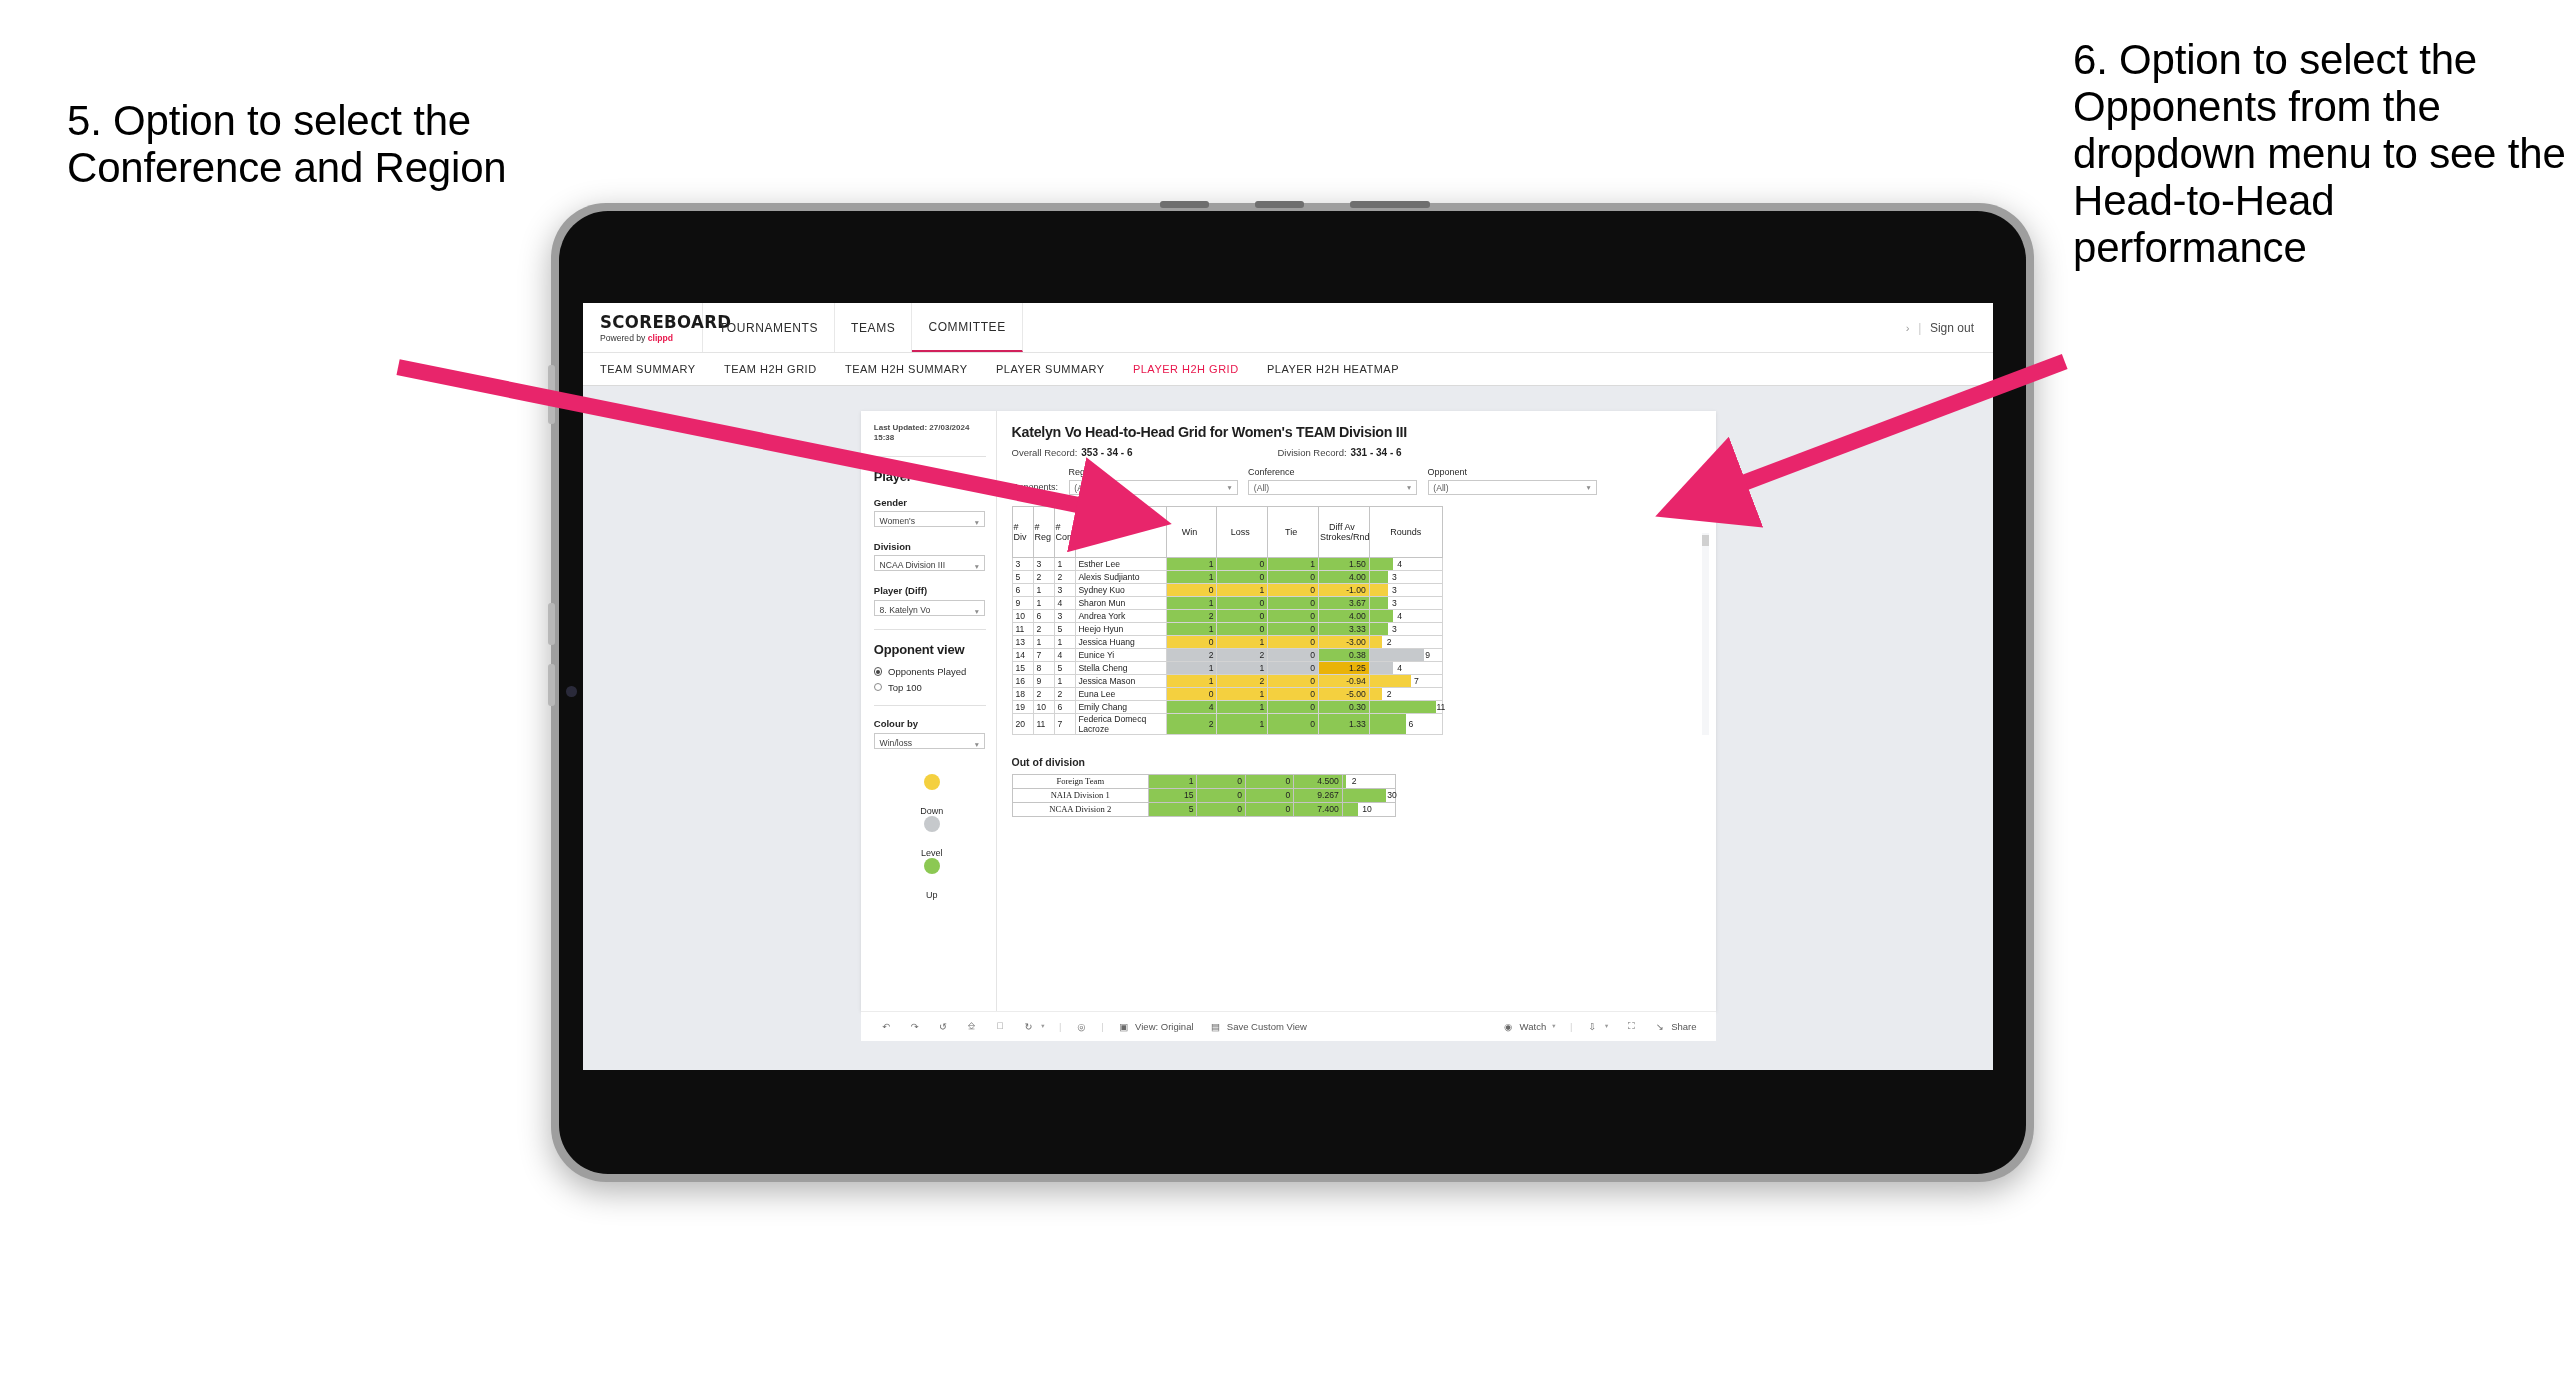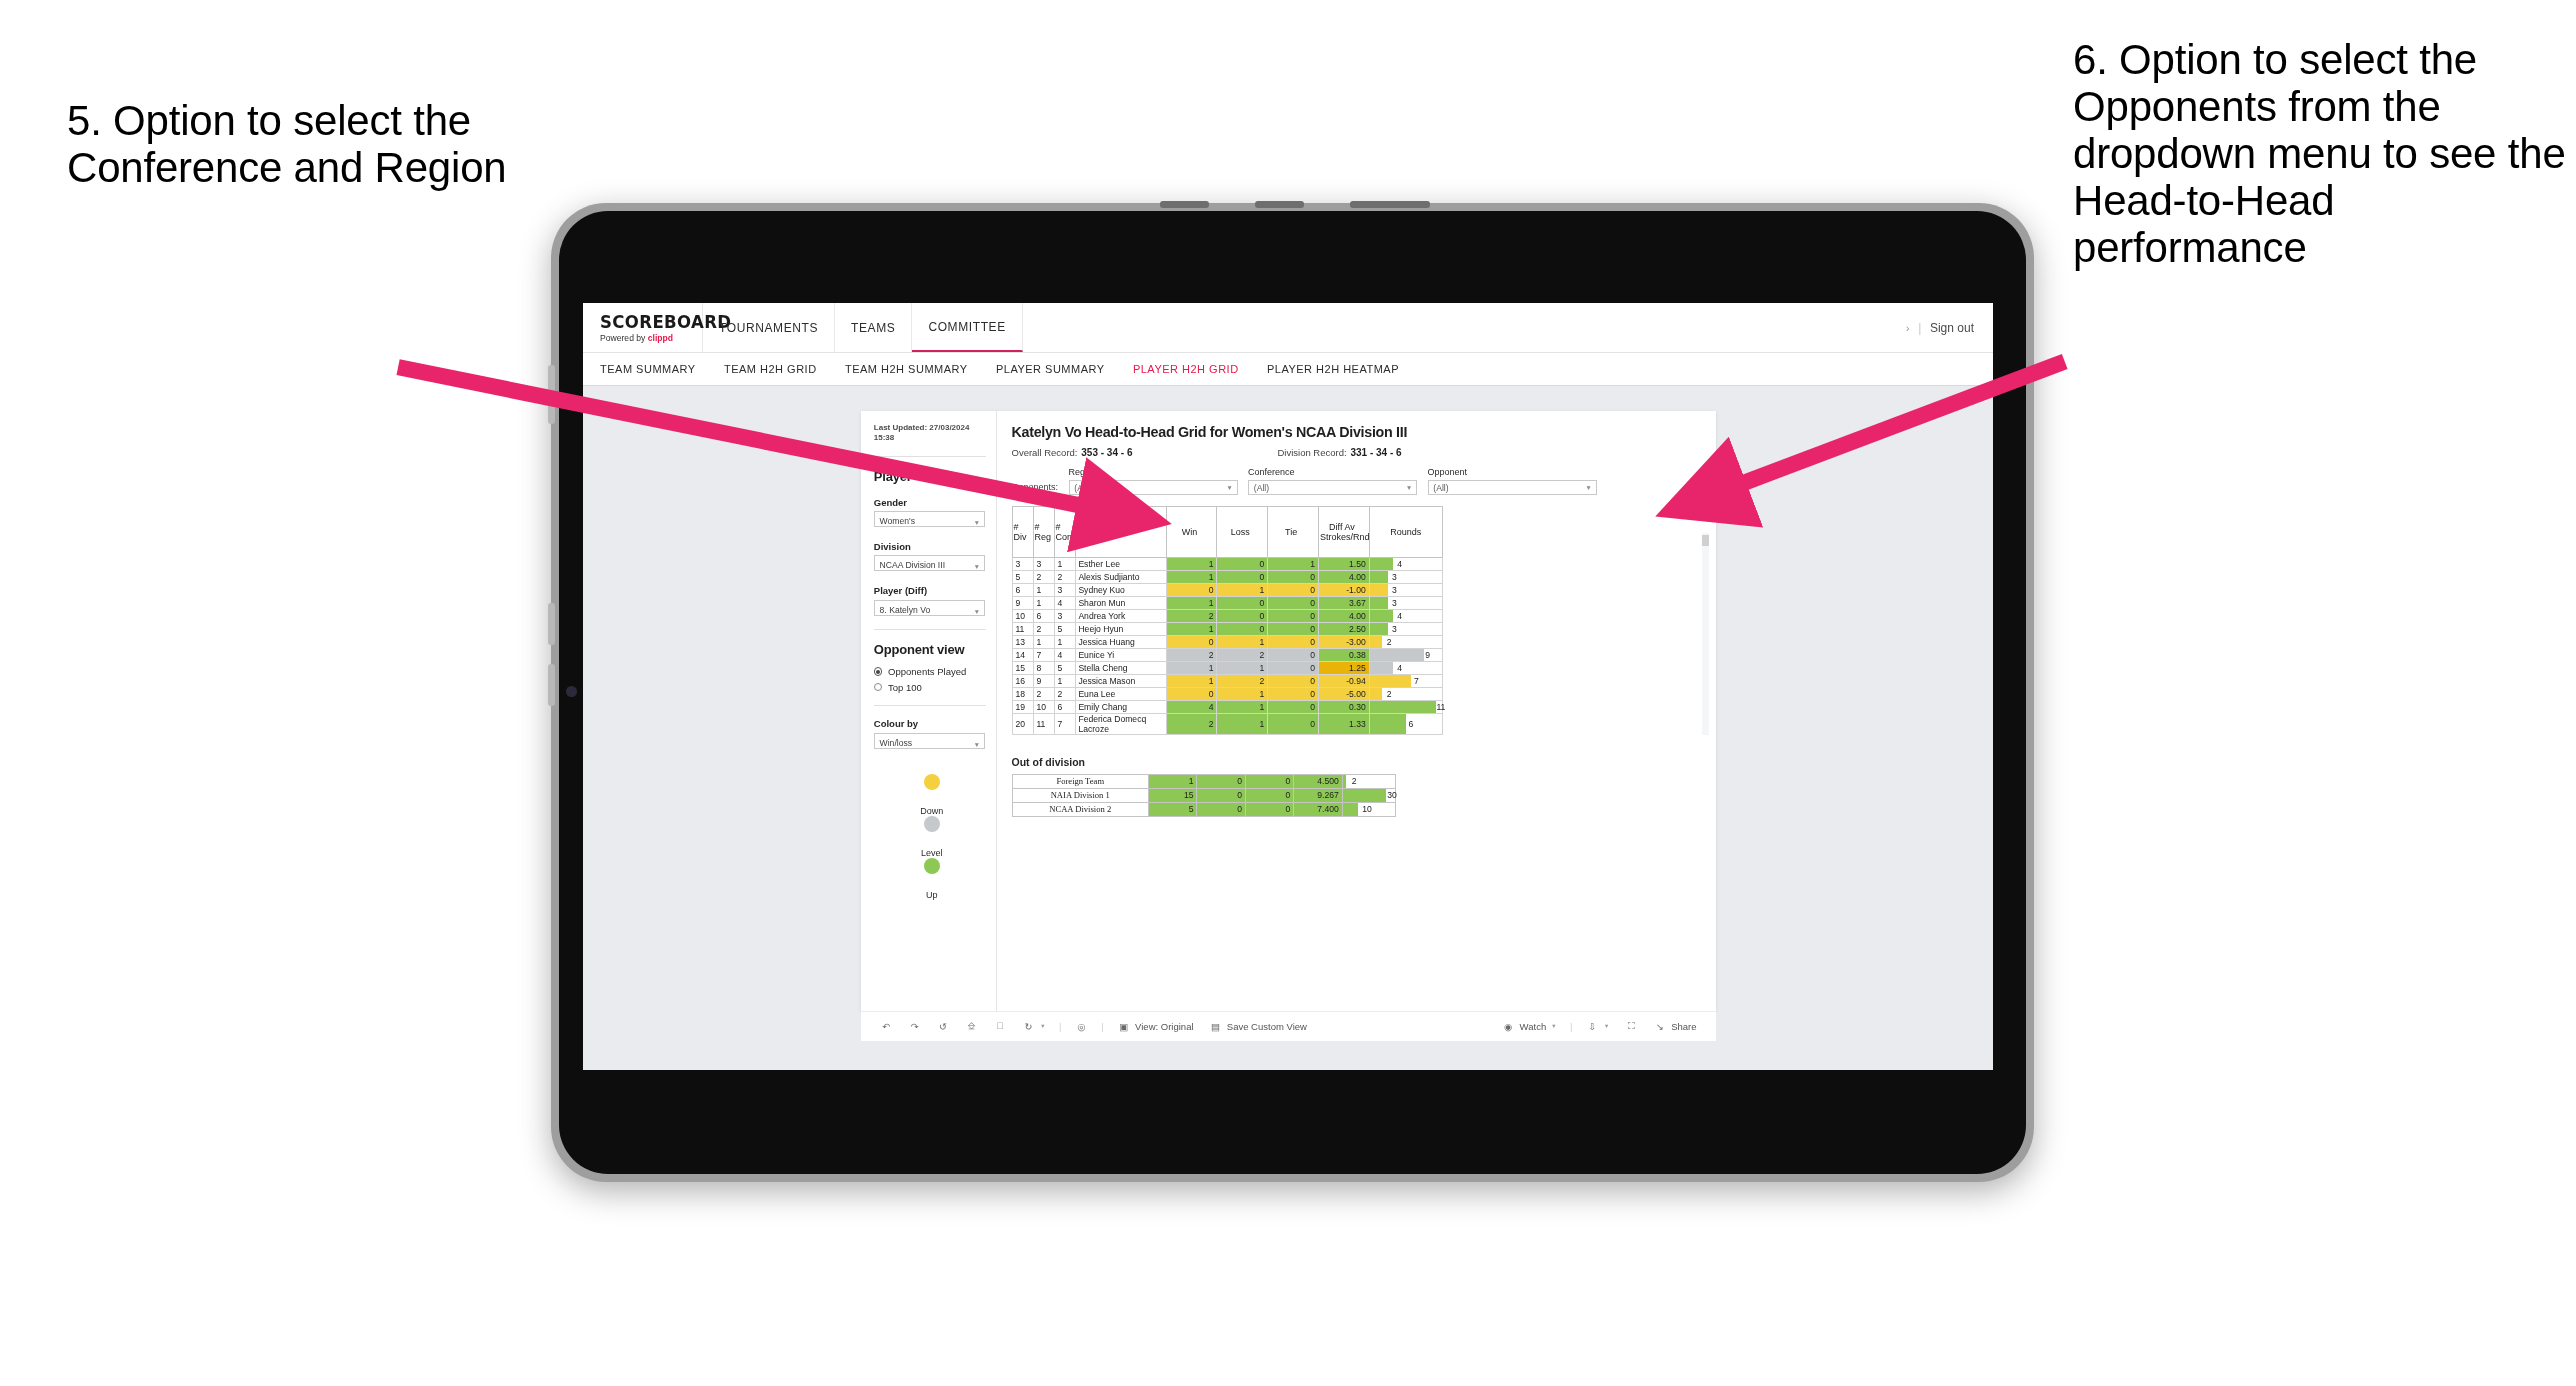--- a/index.html
+++ b/index.html
@@ -282,21 +282,21 @@
               <span class="lt">Level</span>
             </div>
             <div class="leg">
               <span class="dot" style="background:#8cc853"></span>
               <span class="lt">Up</span>
             </div>
           </div>
         </div>
 
         <div id="main">
-          <div id="grid-title">Katelyn Vo Head-to-Head Grid for Women's NCAA Division III</div>
+          <div id="grid-title">Katelyn Vo Head-to-Head Grid for Women's TEAM Division III</div>
           <div id="records">
             <div class="rec">
               <span>Overall Record:</span>
               <b>353 - 34 - 6</b>
             </div>
             <div class="rec" id="rec-div">
               <span>Division Record:</span>
               <b>331 - 34 - 6</b>
             </div>
           </div>
@@ -398,21 +398,21 @@
                     <td class="c-rnd"><span class="rndbar" style="width: 33%; background: rgb(140, 200, 83);"></span><span class="rndval" style="margin-left: 33%;">4</span></td>
                   </tr>
                   <tr>
                     <td class="c-div">11</td>
                     <td class="c-reg">2</td>
                     <td class="c-conf">5</td>
                     <td class="c-opp">Heejo Hyun</td>
                     <td class="c-num" style="background:#8cc853">1</td>
                     <td class="c-num" style="background:#8cc853">0</td>
                     <td class="c-num" style="background:#8cc853">0</td>
-                    <td class="c-num" style="background:#8cc853">2.50</td>
+                    <td class="c-num" style="background:#8cc853">3.33</td>
                     <td class="c-rnd"><span class="rndbar" style="width: 25%; background: rgb(140, 200, 83);"></span><span class="rndval" style="margin-left: 25%;">3</span></td>
                   </tr>
                   <tr>
                     <td class="c-div">13</td>
                     <td class="c-reg">1</td>
                     <td class="c-conf">1</td>
                     <td class="c-opp">Jessica Huang</td>
                     <td class="c-num" style="background:#f4d03f">0</td>
                     <td class="c-num" style="background:#f4d03f">1</td>
                     <td class="c-num" style="background:#f4d03f">0</td>

